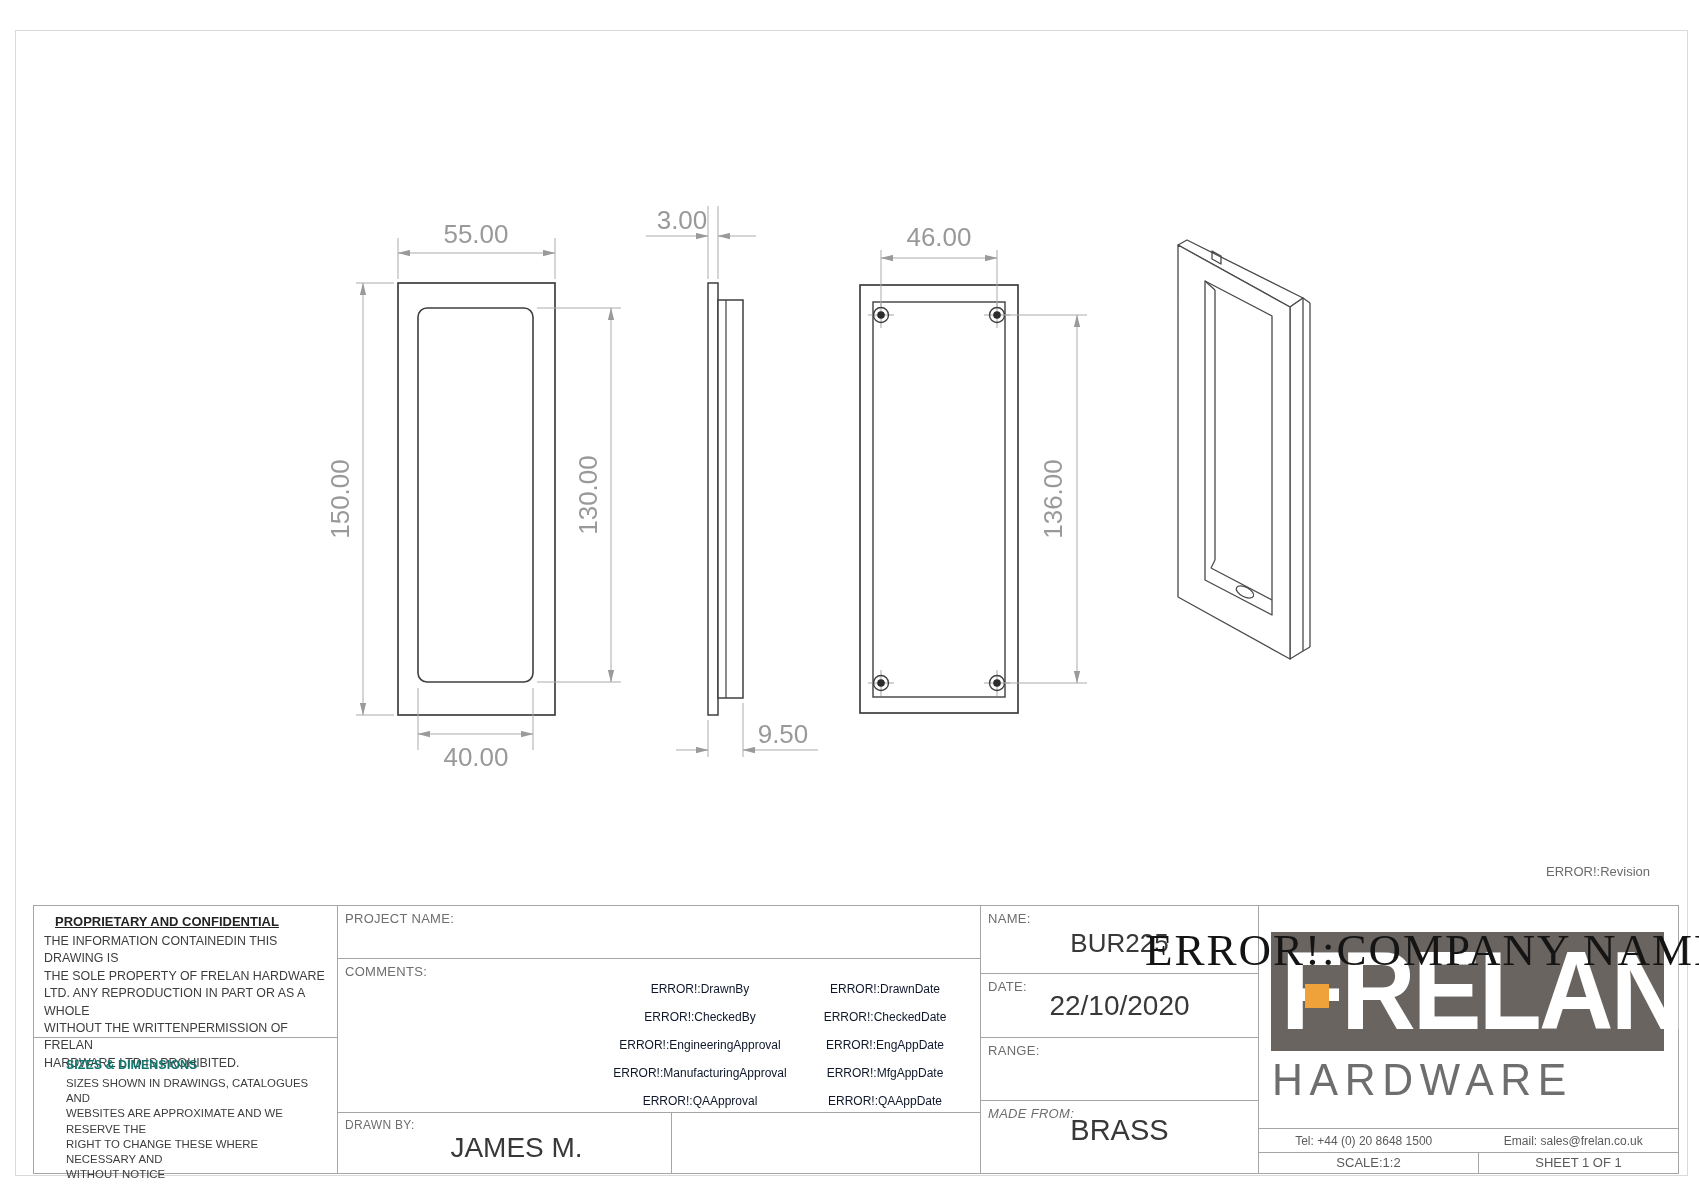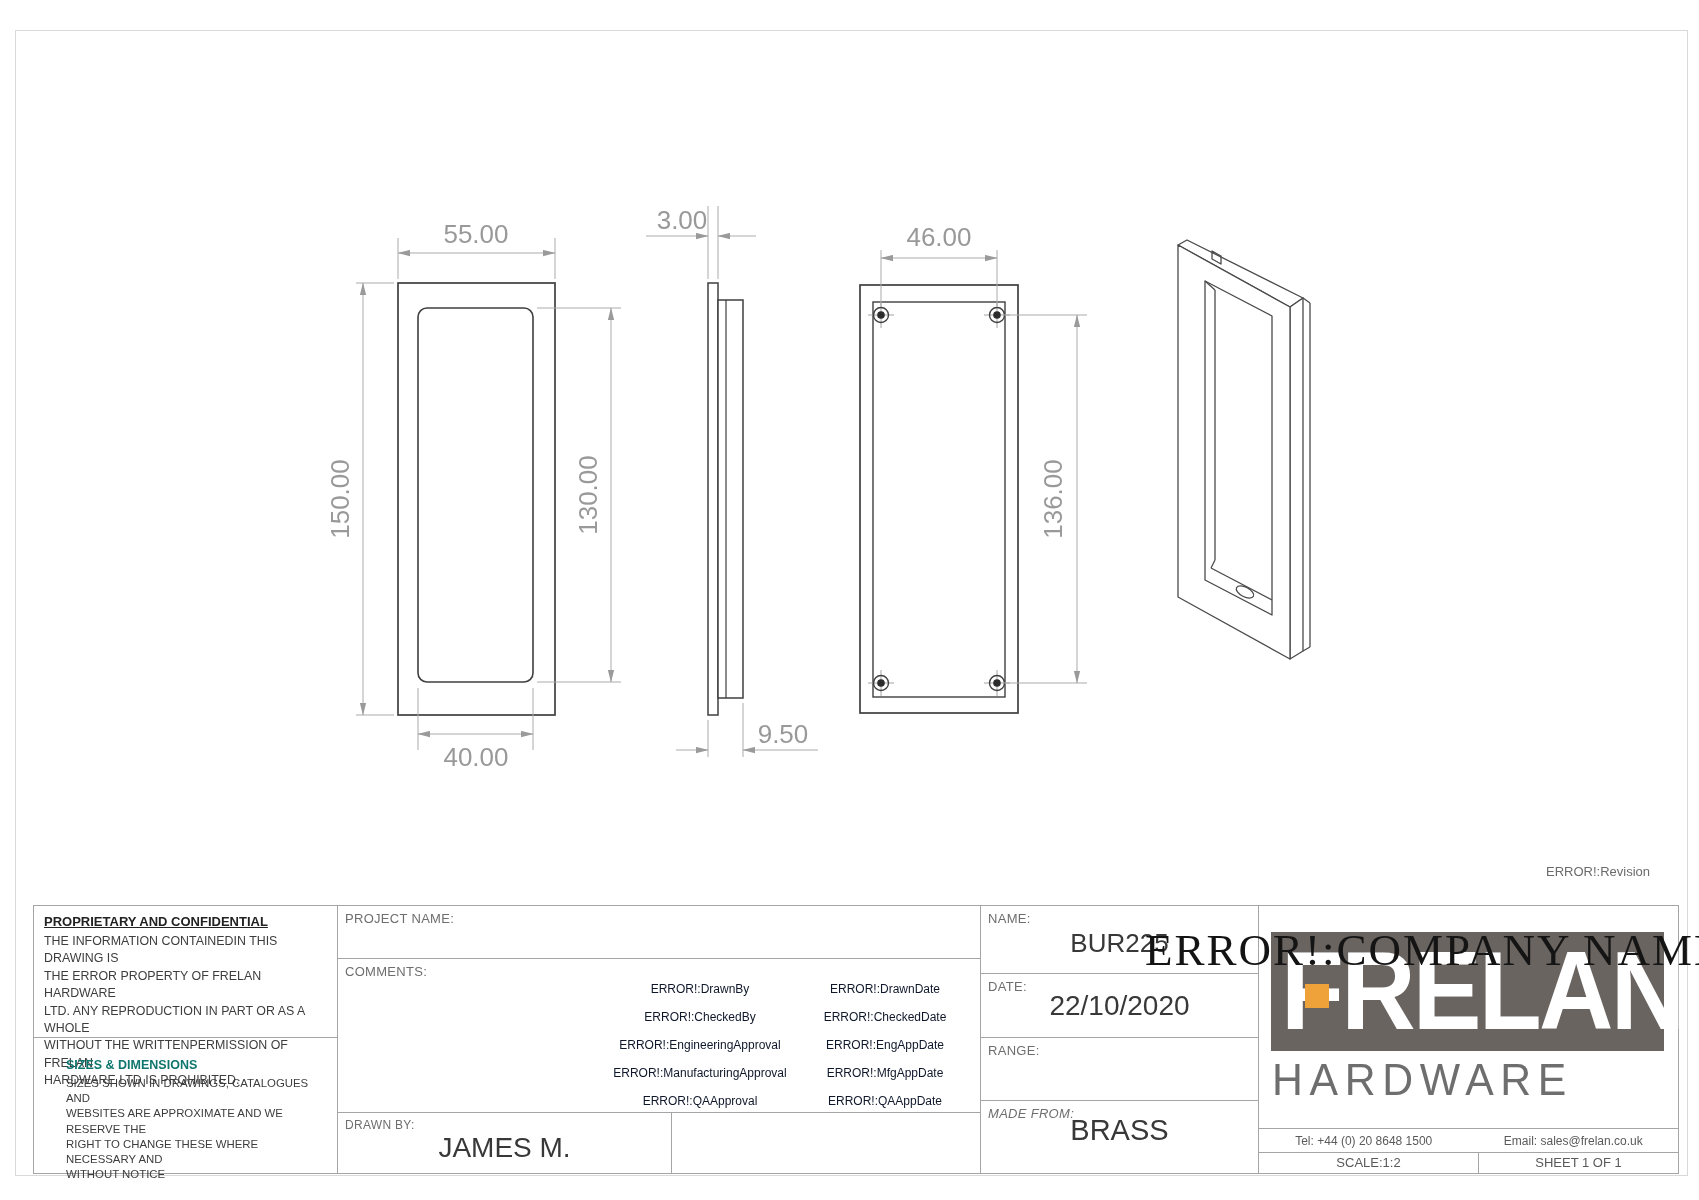--- a/index.html
+++ b/index.html
@@ -7,21 +7,21 @@
         font-family:"Liberation Sans",sans-serif;}
   .frame{position:absolute;left:15px;top:30px;width:1671px;height:1144px;
          border:1px solid #d9d9d9;}
   svg text{font-family:"Liberation Sans",sans-serif;}
   .dimtxt{fill:#999;font-size:26px;}
   .cell{position:absolute;border:1px solid #a5a5a5;box-sizing:border-box;}
   .lbl{position:absolute;left:7px;top:5px;font-size:13px;color:#6e6e6e;letter-spacing:.3px;}
   .val{position:absolute;color:#383838;white-space:nowrap;}
   .prop{position:absolute;left:33px;top:905px;width:305px;height:133px;border:1px solid #a5a5a5;
         box-sizing:border-box;padding:8px 10px;color:#3d3d3d;}
-  .prop h4{margin:0 0 4px 0;font-size:13px;color:#222;text-decoration:underline;}
+  .prop h4{margin:0 0 4px 11px;font-size:13px;color:#222;text-decoration:underline;}
   .prop div{font-size:12.4px;line-height:17.4px;}
   .sizes{position:absolute;left:33px;top:1037px;width:305px;height:137px;border:1px solid #a5a5a5;
         box-sizing:border-box;padding:20px 6px 0 32px;color:#3d3d3d;}
   .sizes h4{margin:0 0 4px 0;font-size:12.5px;color:#0f766e;}
   .sizes div{font-size:11.4px;line-height:15.2px;}
   .applist{position:absolute;width:280px;text-align:center;font-size:12px;line-height:28px;
            color:#0f172a;white-space:nowrap;}
   .revision{position:absolute;right:49px;top:864px;font-size:13px;color:#6b6b6b;}
   .company-overlay{position:absolute;left:1145px;top:924px;z-index:6;white-space:nowrap;
         font-family:"Liberation Serif",serif;font-size:45px;letter-spacing:2px;color:#141414;}
@@ -167,21 +167,21 @@
       <path d="M1211 568 L1272 600"></path>
       <ellipse cx="1245" cy="592" rx="9.5" ry="4.8" transform="rotate(27 1245 592)"></ellipse>
     </g>
   </svg>
 
   <div class="revision">ERROR!:Revision</div>
 
   <div class="prop">
     <h4>PROPRIETARY AND CONFIDENTIAL</h4>
     <div>THE INFORMATION CONTAINEDIN THIS DRAWING IS</div>
-    <div>THE ERROR PROPERTY OF FRELAN HARDWARE</div>
+    <div>THE SOLE PROPERTY OF FRELAN HARDWARE</div>
     <div>LTD. ANY REPRODUCTION IN PART OR AS A WHOLE</div>
     <div>WITHOUT THE WRITTENPERMISSION OF FRELAN</div>
     <div>HARDWARE LTD IS PROHIBITED.</div>
   </div>
 
   <div class="sizes">
     <h4>SIZES &amp; DIMENSIONS</h4>
     <div>SIZES SHOWN IN DRAWINGS, CATALOGUES AND</div>
     <div>WEBSITES ARE APPROXIMATE AND WE RESERVE THE</div>
     <div>RIGHT TO CHANGE THESE WHERE NECESSARY AND</div>
@@ -206,21 +206,21 @@
     <div>ERROR!:DrawnDate</div>
     <div>ERROR!:CheckedDate</div>
     <div>ERROR!:EngAppDate</div>
     <div>ERROR!:MfgAppDate</div>
     <div>ERROR!:QAAppDate</div>
   </div>
 
   <div class="cell" style="left:337px;top:1112px;width:335px;height:62px;">
     <span class="lbl" style="font-size:12px;">DRAWN BY:</span>
   </div>
-  <div class="val" style="left:337px;top:1132px;width:335px;text-align:center;font-size:28px;">JAMES M.</div>
+  <div class="val" style="left:337px;top:1132px;width:335px;text-align:center;font-size:28px;padding-left:12px;">JAMES M.</div>
   <div class="cell" style="left:671px;top:1112px;width:310px;height:62px;"></div>
 
   <div class="cell" style="left:980px;top:905px;width:279px;height:69px;">
     <span class="lbl">NAME:</span>
   </div>
   <div class="val" style="left:980px;top:928px;width:279px;text-align:center;font-size:26px;">BUR225</div>
 
   <div class="cell" style="left:980px;top:973px;width:279px;height:65px;">
     <span class="lbl">DATE:</span>
   </div>

